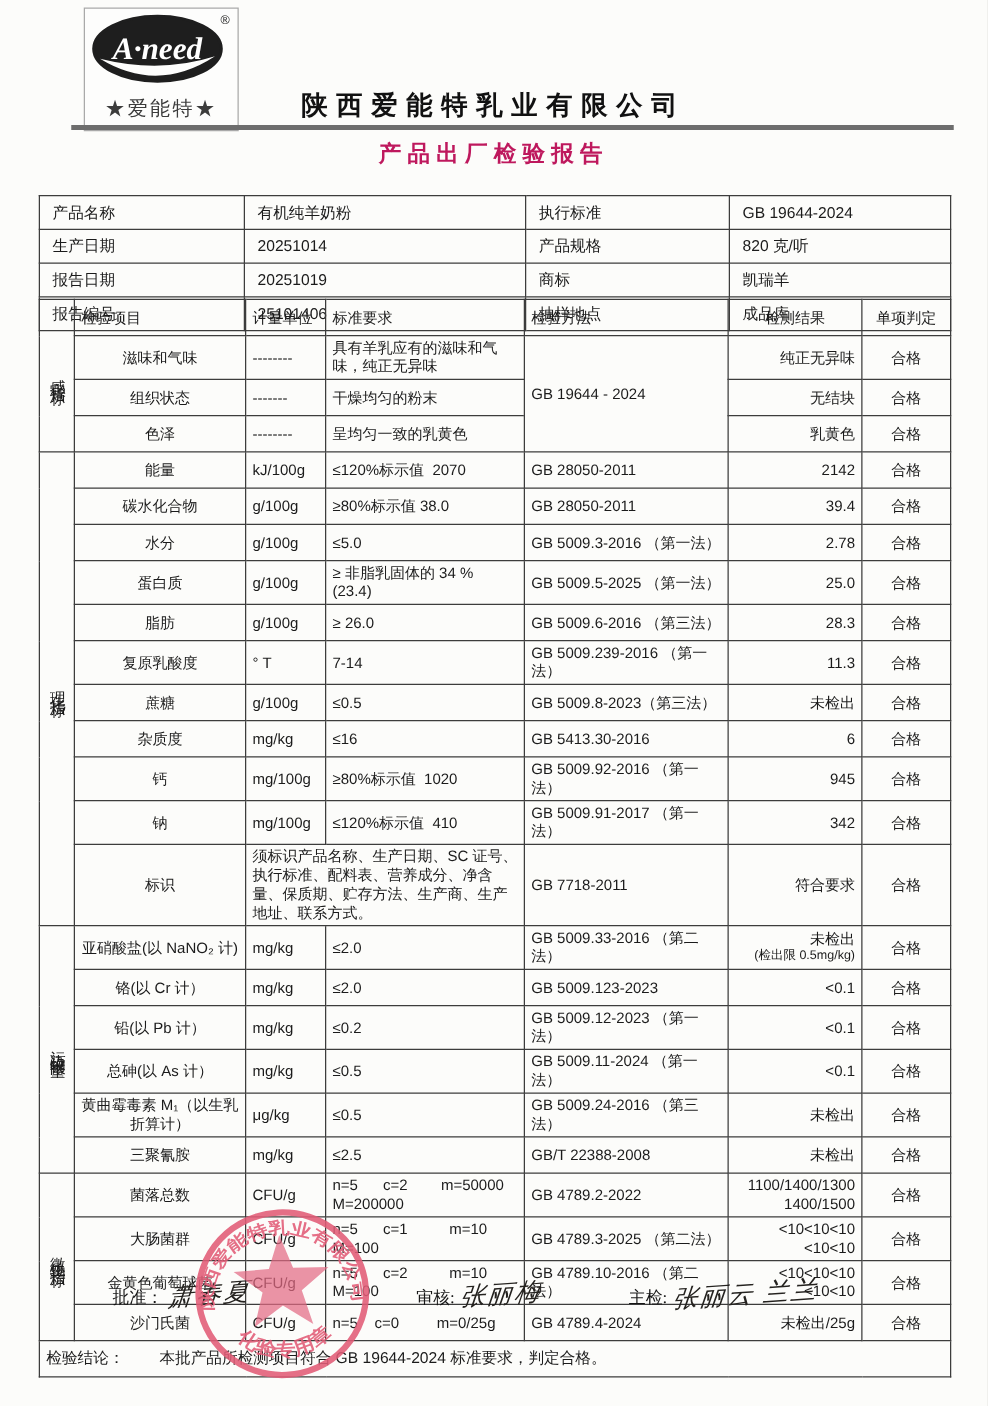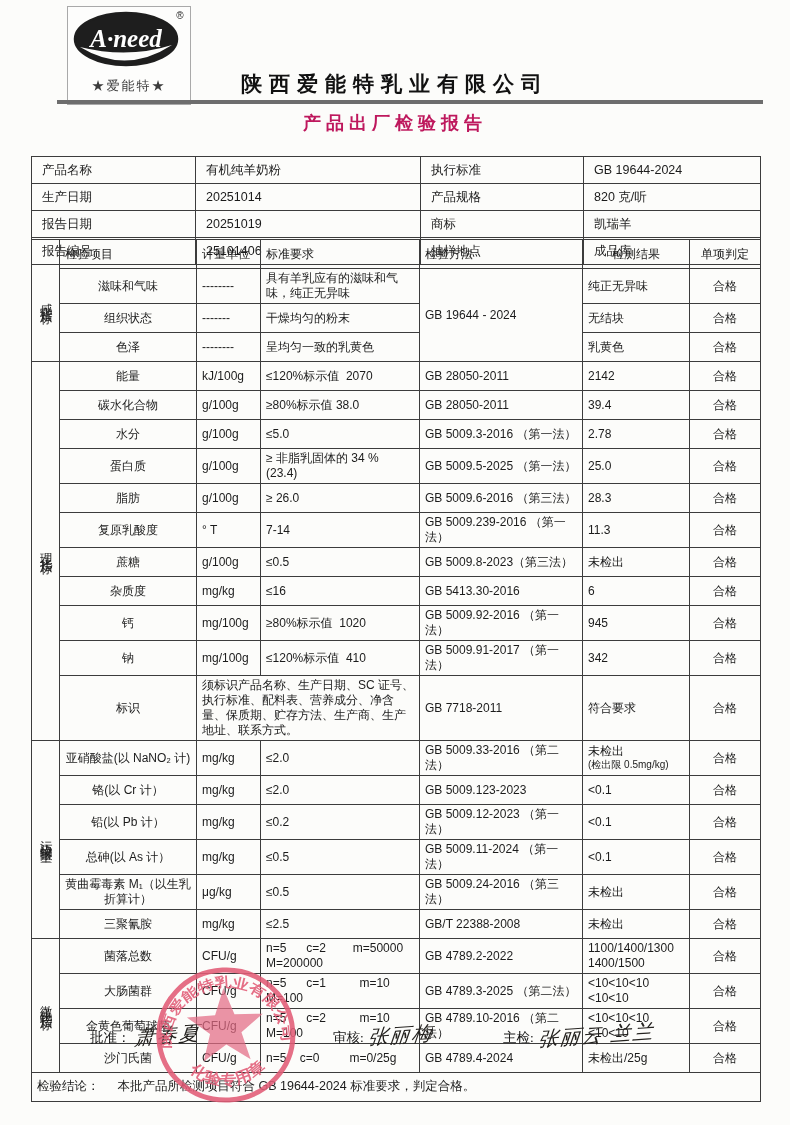--- a/index.html
+++ b/index.html
@@ -1,21 +1,21 @@
 <!DOCTYPE html>
 <html><head>
 <meta charset="utf-8">
 <style>
   html,body{margin:0;padding:0;background:#e8e8e4;}
   .page{position:relative;width:790px;height:1125px;margin:0 auto;background:#fcfcfa;
         font-family:"Liberation Sans","DejaVu Sans",sans-serif;color:#1b1b1b;overflow:hidden;}
 
   
   .logo-box{position:absolute;left:67px;top:6px;width:122px;height:97px;border:1px solid #a9a9a9;background:#fdfdfc;}
-  .logo-sub{position:absolute;left:0;right:0;top:70px;text-align:center;font-size:13px;letter-spacing:2px;color:#3c3c3c;
+  .logo-sub{position:absolute;left:0;right:0;top:70px;text-align:center;font-size:16px;letter-spacing:2px;color:#3c3c3c;
             font-family:"Liberation Serif","DejaVu Serif",serif;}
 
   
   .company-title{position:absolute;left:0;right:0;top:70px;text-align:center;
        font-family:"Liberation Serif","DejaVu Serif",serif;font-weight:bold;font-size:21px;letter-spacing:7px;color:#111;}
   .title-underline{position:absolute;left:57px;top:100px;width:706px;height:4px;background:#6d6d6d;}
   .report-title{position:absolute;left:0;right:0;top:111px;text-align:center;
        font-family:"Liberation Serif","DejaVu Serif",serif;font-weight:600;font-size:18px;letter-spacing:5px;color:#be185d;}
 
   
@@ -29,25 +29,25 @@
         font-weight:normal;line-height:1.25;}
   .group-cell{text-align:center;padding:2px 1px;}
   .group-cell span{writing-mode:vertical-rl;text-orientation:upright;letter-spacing:3px;font-size:12.5px;
         font-family:"Liberation Serif","DejaVu Serif",serif;}
   .th-left{text-align:left;padding-left:7px;}
   .th-center{text-align:center;font-family:Liberation Serif, serif;}
   .cell-item{text-align:center;padding-left:7px;white-space:pre-wrap;}
   .cell-unit{text-align:left;padding-left:7px;}
   .cell-req{text-align:left;white-space:pre-wrap;margin-top:42px;}
   .cell-method{text-align:left;padding-left:7px;}
-  .cell-result{text-align:left;white-space:pre-wrap;margin-top:20px;}
+  .cell-result{text-align:right;white-space:pre-wrap;margin-top:20px;}
   .cell-judge{text-align:center;}
   .result-note{display:block;font-size:10px;}
   .conclusion-cell{text-align:left;padding-left:28px;font-size:12.5px;}
-  .conclusion-label{font-family:Liberation Sans, sans-serif;margin-right:18px;}
+  .conclusion-label{font-family:Liberation Sans, sans-serif;margin-right:28px;}
 
   
   .sig{position:absolute;top:1022px;font-size:13.5px;font-family:"Liberation Serif","DejaVu Serif",serif;color:#161616;}
   .sig-approve{left:90px;} .sig-review{left:333px;} .sig-chief{left:503px;}
   .sig-name{display:inline-block;font-size:20px;font-style:italic;font-weight:500;letter-spacing:2px;
         transform:rotate(-4deg) skewX(-10deg);margin-left:4px;color:#24221f;}
 
   
   .stamp{position:absolute;left:150px;top:963px;width:152px;height:150px;opacity:.88;transform:rotate(-3deg);}
 </style>

